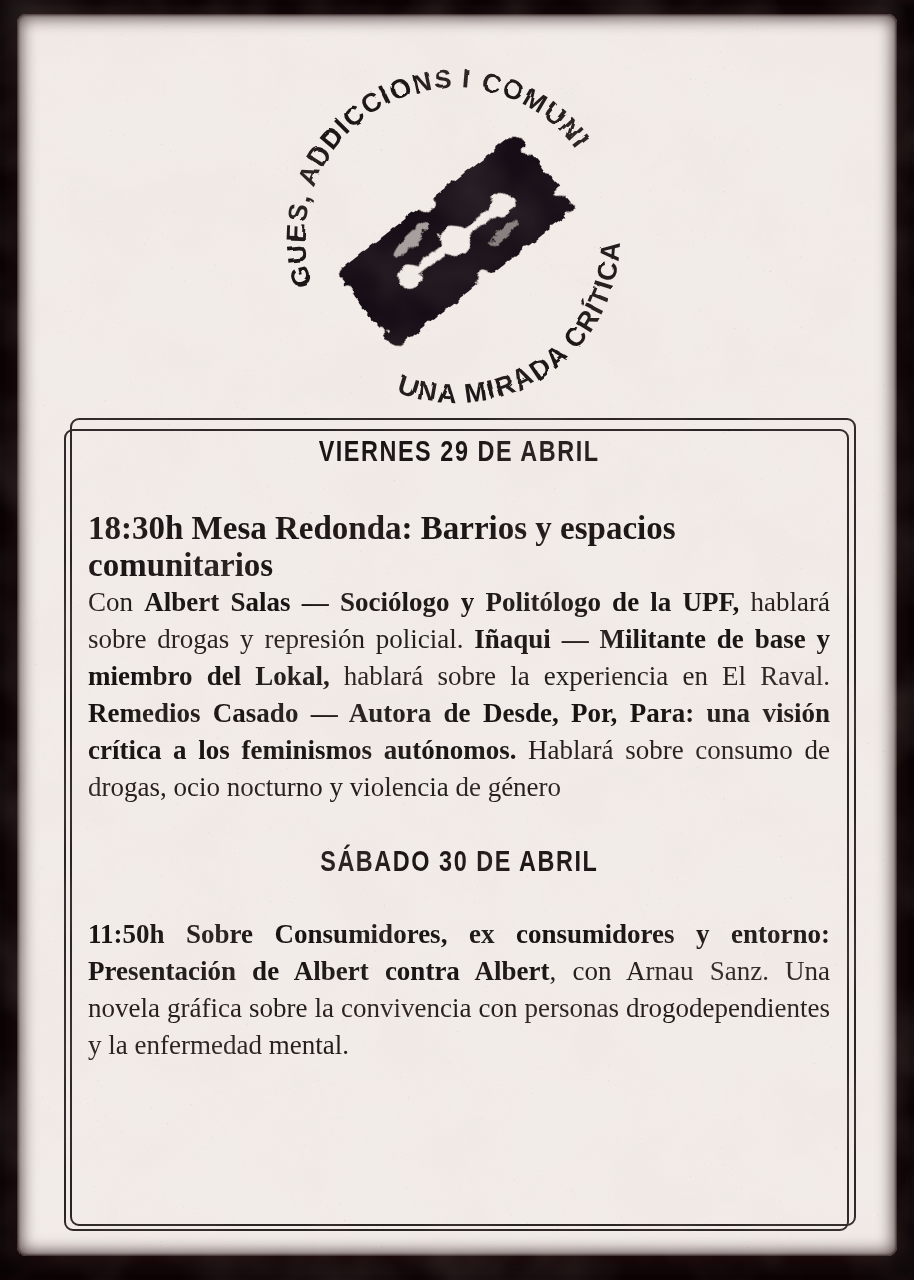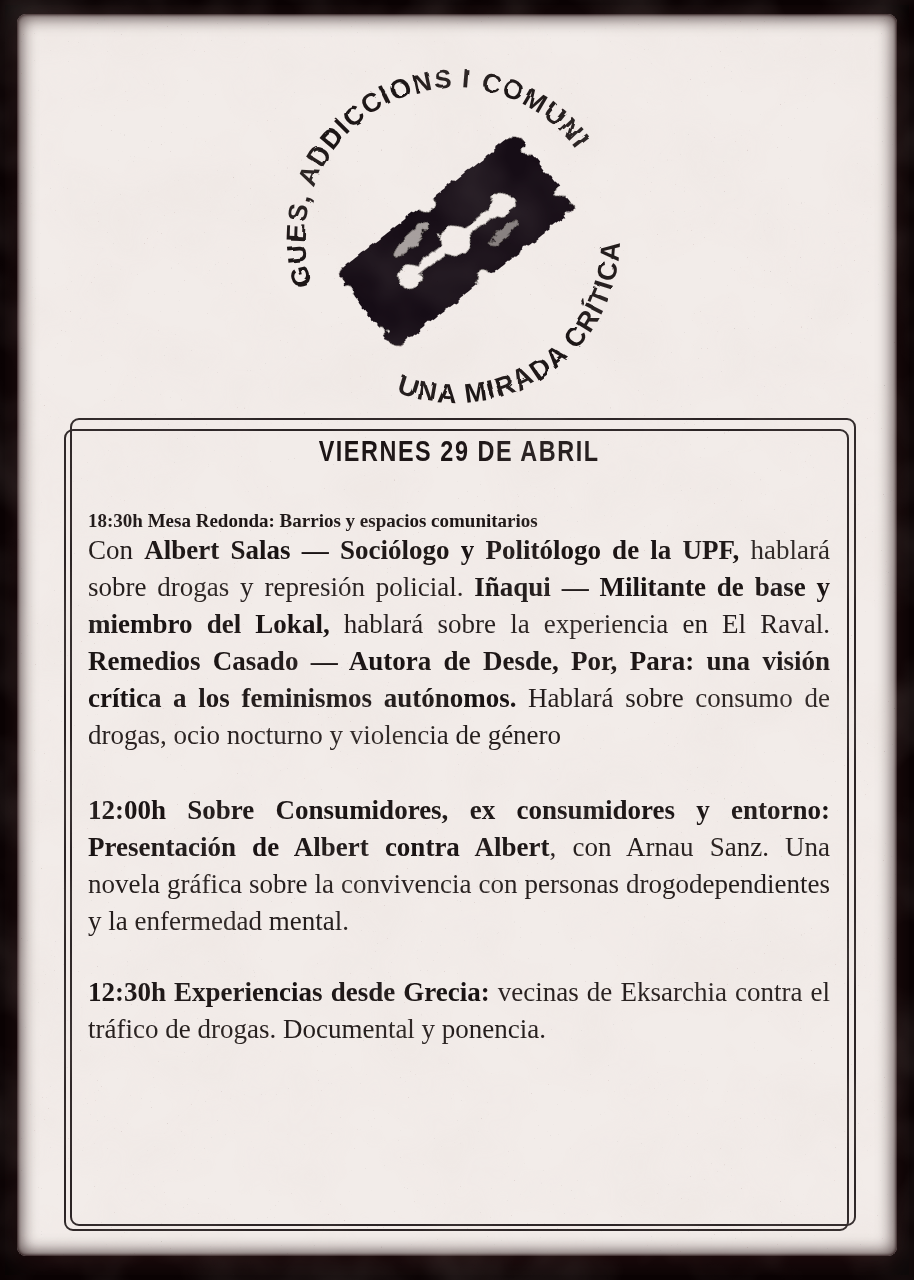--- a/index.html
+++ b/index.html
@@ -22,21 +22,21 @@
   .content{
     position:absolute; left:88px; top:424px; width:742px;
     color:#221b1b;
   }
   .day-heading, .venue-line{
     text-align:center; font-family:"Liberation Sans", sans-serif;
     font-weight:bold; color:#1b1415;
   }
   .cond{display:inline-block; transform:scaleX(0.78); transform-origin:50% 50%; white-space:nowrap; letter-spacing:2px;}
   .day-heading{font-size:30px; margin-top:10px;}
-  .event-title{font-size:19px; font-weight:bold; margin-top:42px; color:#1d1616;}
+  .event-title{font-size:33px; font-weight:bold; margin-top:42px; color:#1d1616;}
   .event-desc{
     font-size:27px; line-height:37px; text-align:justify; 
     color:#241d1c;
   }
   .event-desc b{color:#191313;}
   .day2-heading{margin-top:38px;}
   .desc-2{margin-top:38px;}
   .desc-3{margin-top:34px;}
   .venue-name{font-size:28px; margin-top:40px;}
   .venue-address{font-size:30px; margin-top:10px;}
@@ -95,24 +95,26 @@
 
   <div class="content">
     <div class="day-heading">
       <span class="cond">VIERNES 29 DE ABRIL</span>
     </div>
 
     <div class="event-title">18:30h Mesa Redonda: Barrios y espacios comunitarios</div>
 
     <div class="event-desc"><span>Con </span><b>Albert Salas — Sociólogo y Politólogo de la UPF,</b><span> hablará sobre drogas y represión policial. </span><b>Iñaqui — Militante de base y miembro del Lokal,</b><span> hablará sobre la experiencia en El Raval. </span><b>Remedios Casado — Autora de Desde, Por, Para: una visión crítica a los feminismos autónomos.</b><span> Hablará sobre consumo de drogas, ocio nocturno y violencia de género</span></div>
 
+    <div class="day-heading day2-heading">
+      <span class="cond">SÁBADO 30 DE ABRIL</span>
+    </div>
 
-    <div class="event-desc desc-2"><b>12:00h Sobre Consumidores, ex consumidores y entorno: Presentación de Albert contra Albert</b><span>, con Arnau Sanz. Una novela gráfica sobre la convivencia con personas drogodependientes y la enfermedad mental.</span></div>
+    <div class="event-desc desc-2"><b>11:50h Sobre Consumidores, ex consumidores y entorno: Presentación de Albert contra Albert</b><span>, con Arnau Sanz. Una novela gráfica sobre la convivencia con personas drogodependientes y la enfermedad mental.</span></div>
 
-    <div class="event-desc desc-3"><b>12:30h Experiencias desde Grecia:</b><span> vecinas de Eksarchia contra el tráfico de drogas. Documental y ponencia.</span></div>
 
   </div>
 
   <svg class="noise" width="914" height="1280">
     <defs>
       <filter id="speckle" x="0" y="0" width="100%" height="100%">
         <feTurbulence type="fractalNoise" baseFrequency="0.7" numOctaves="2" seed="11" result="n"></feTurbulence>
         <feColorMatrix in="n" type="matrix" values="0 0 0 0 0  0 0 0 0 0  0 0 0 0 0  0.45 0.45 0.45 0 -0.92" result="m"></feColorMatrix>
         <feFlood flood-color="#32211e" result="c"></feFlood>
         <feComposite in="c" in2="m" operator="in"></feComposite>

